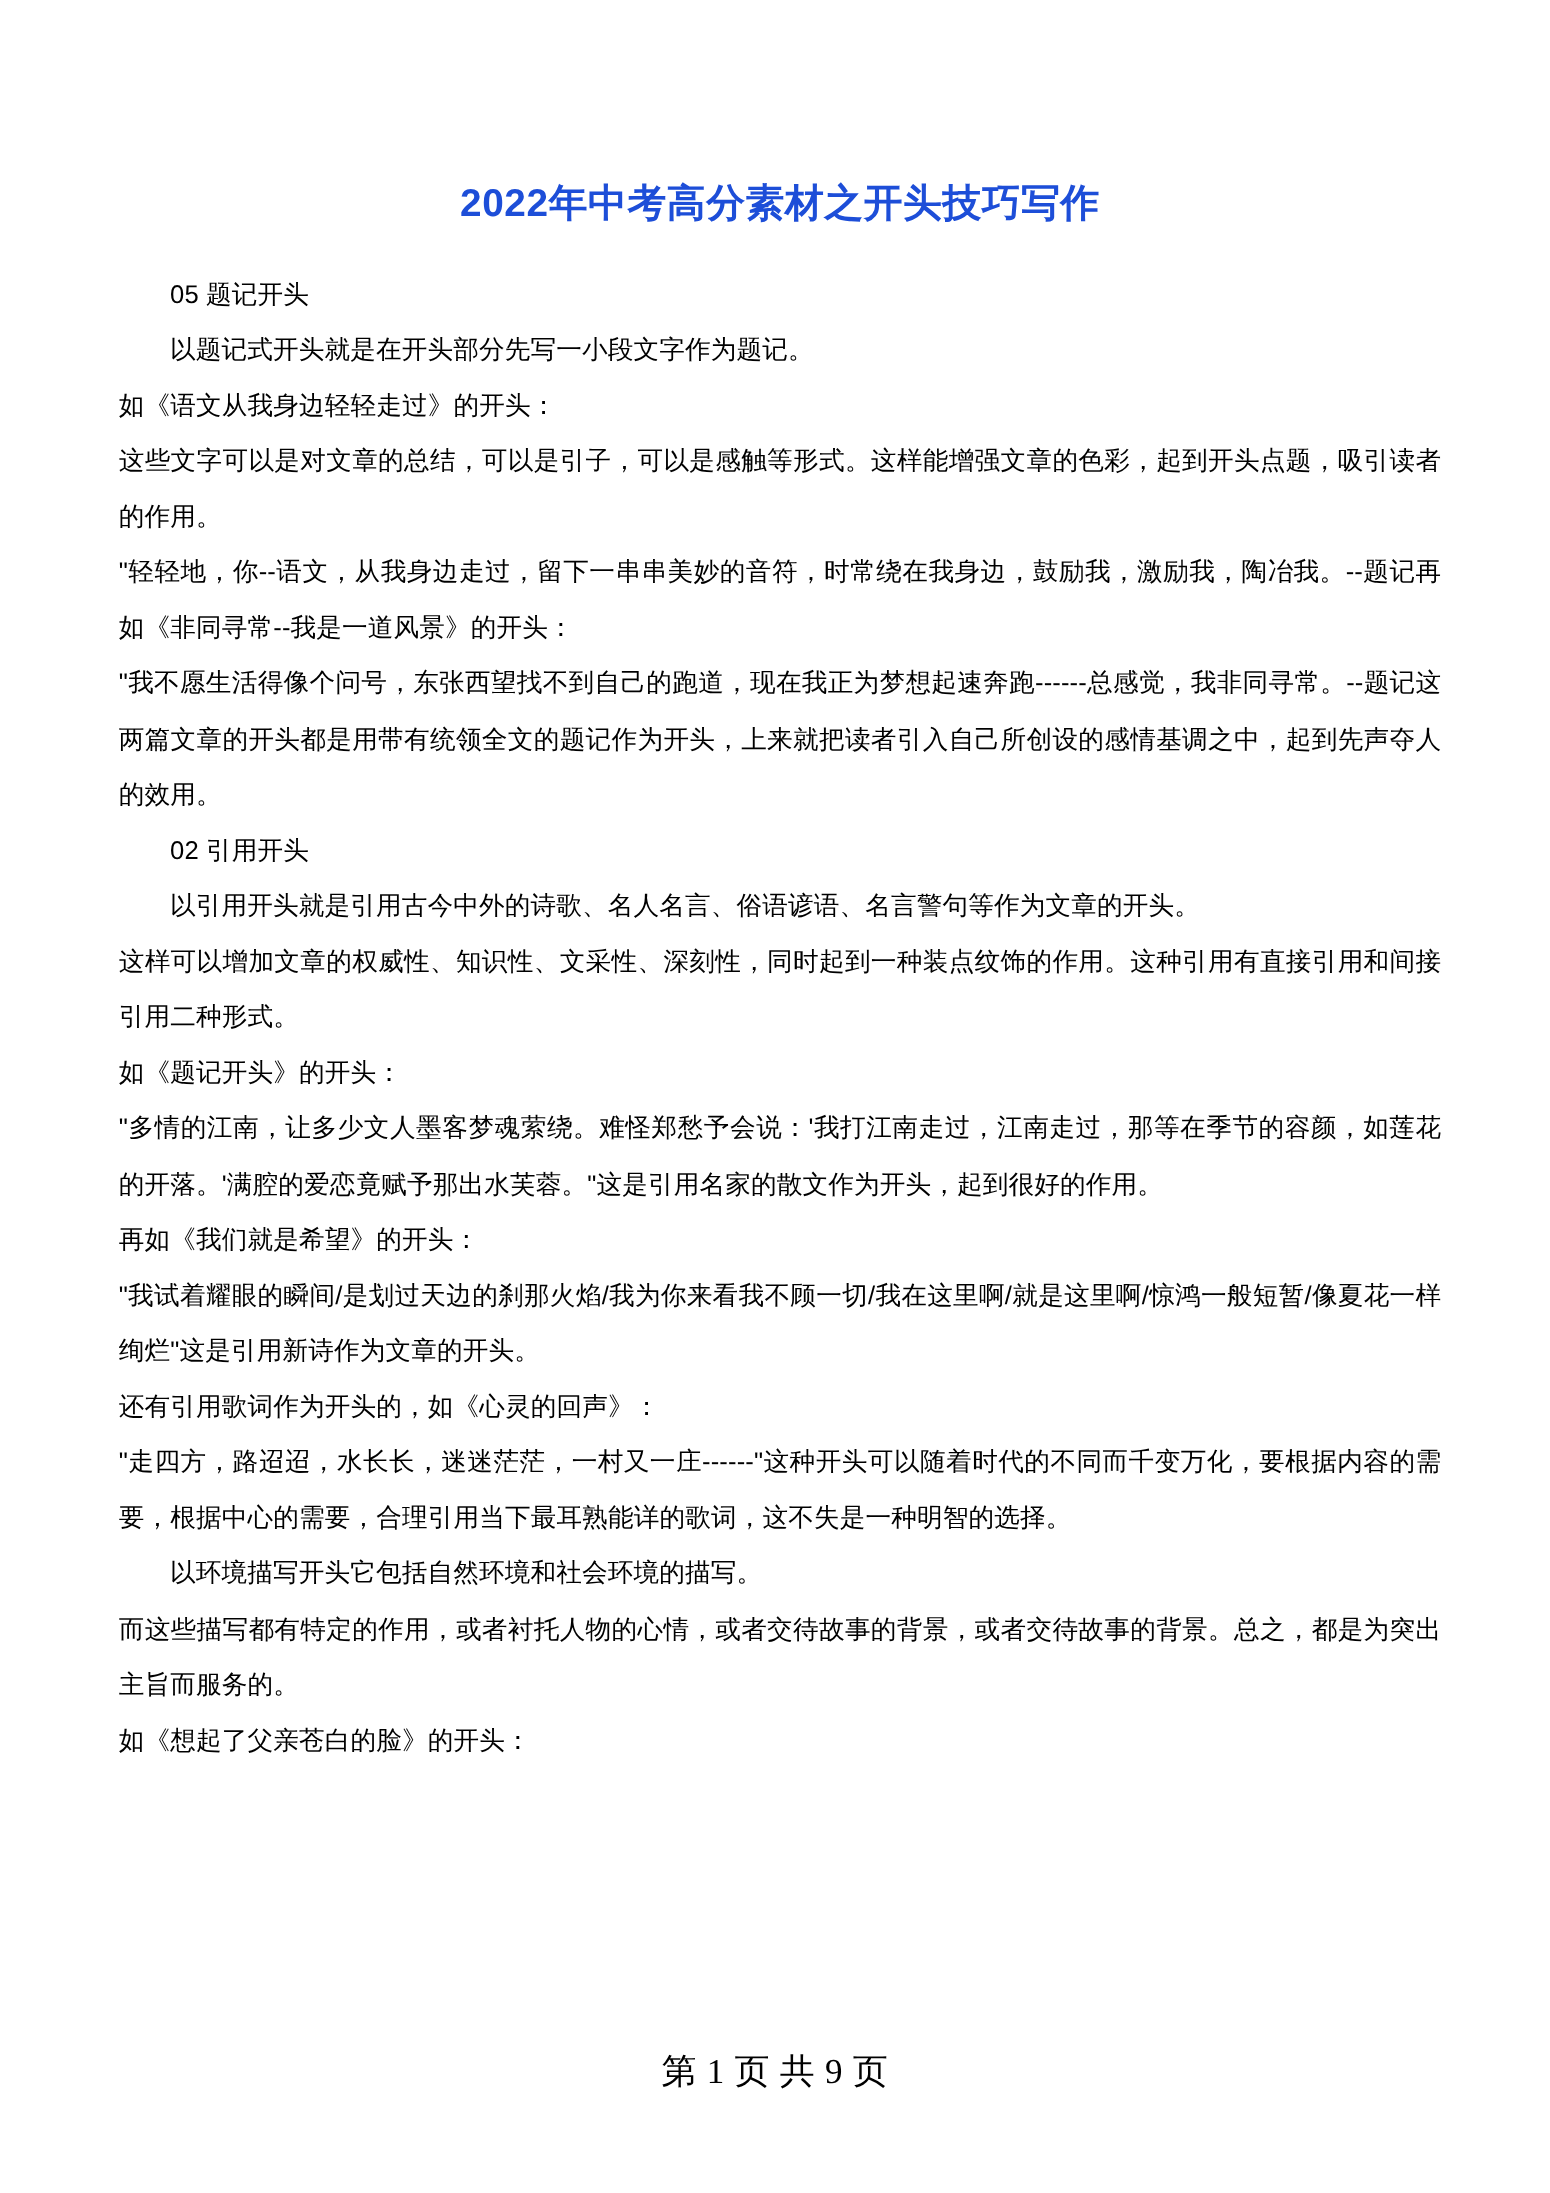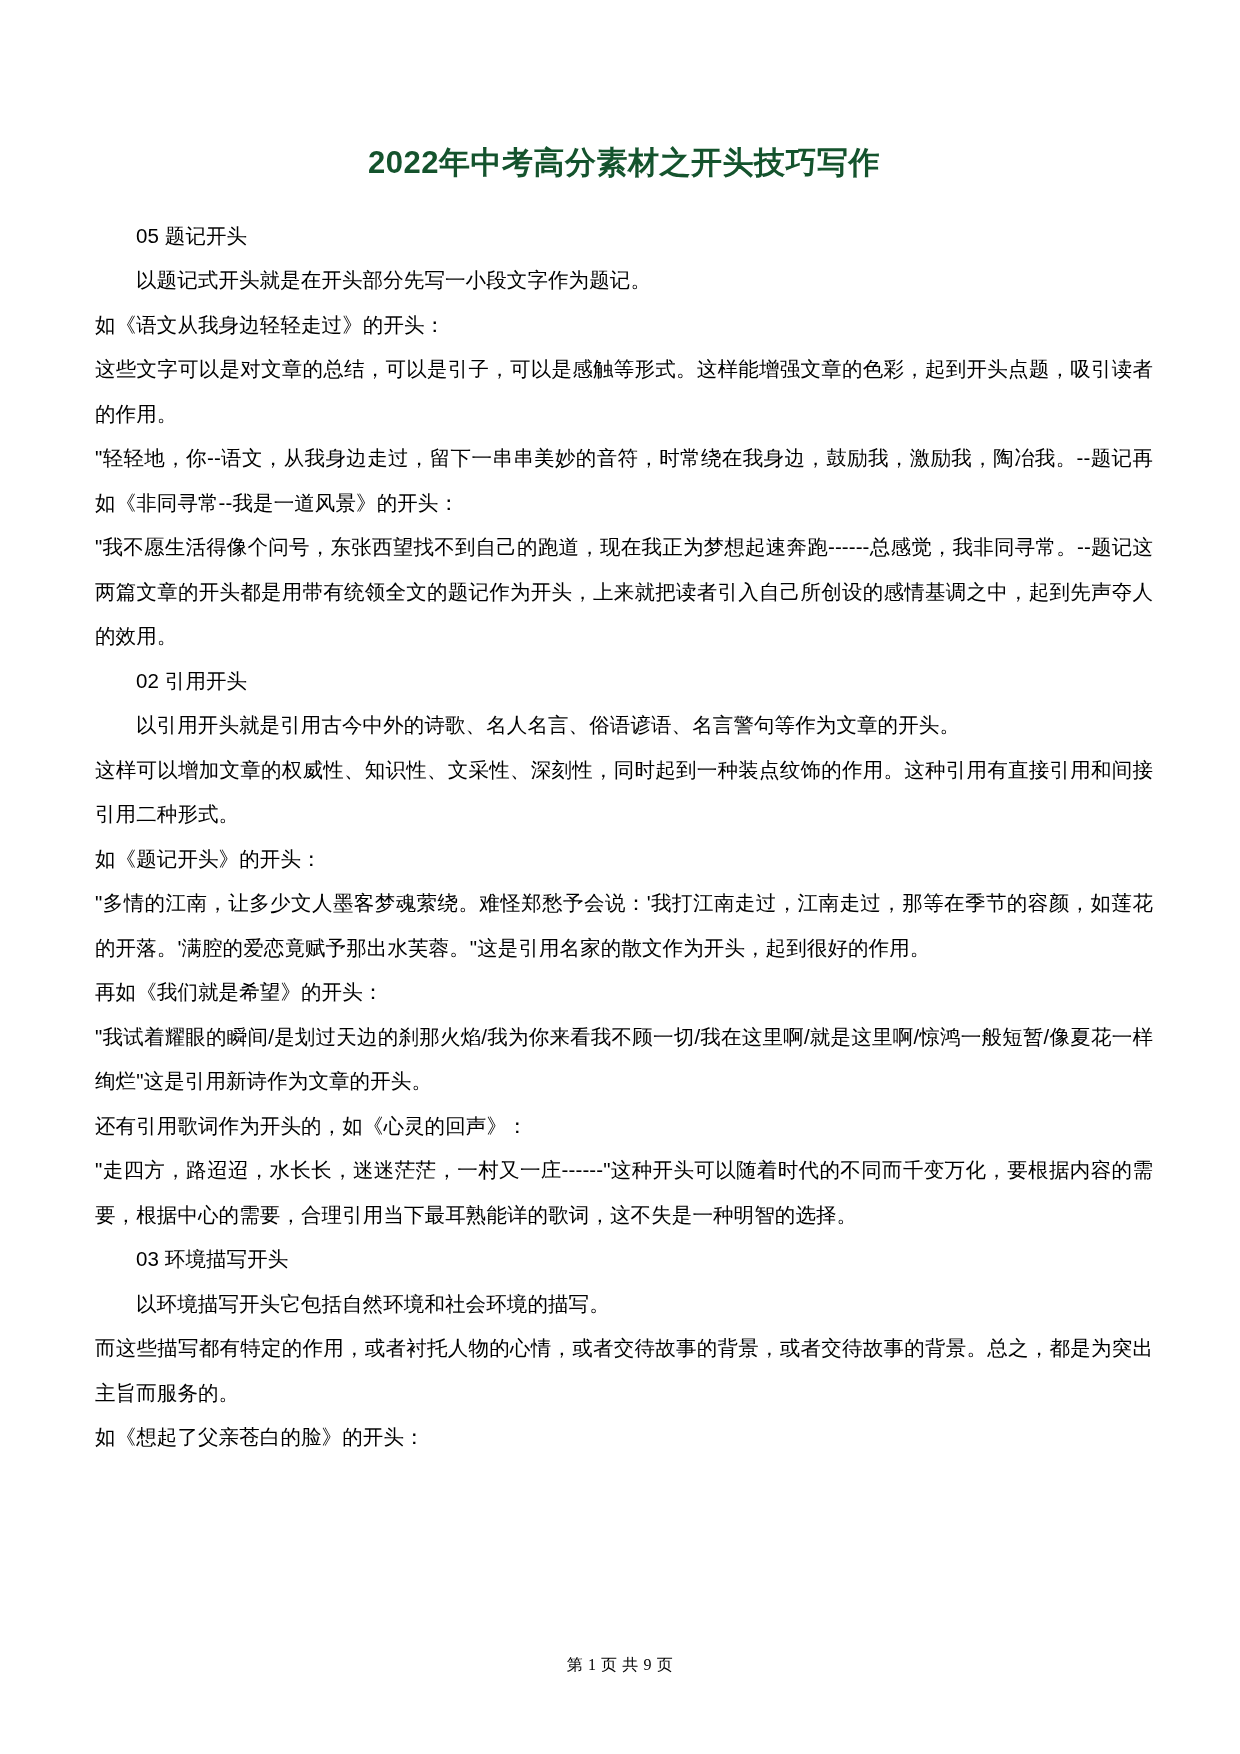--- a/index.html
+++ b/index.html
@@ -30,21 +30,21 @@
     width: 1058px;
   }
   .doc-title {
     font-size: 31px;
     font-weight: bold;
     text-align: center;
     letter-spacing: 0.5px;
     margin: 0;
     padding-top: 142px;
     line-height: 1.35;
-    color: #14532d;
+    color: #1d4ed8;
   }
   .body-block {
     margin-top: 30px;
   }
   p.para {
     margin: 0;
     font-size: 20.5px;
     line-height: 44.5px;
     text-align: justify;
     text-justify: inter-ideograph;
@@ -58,21 +58,21 @@
   p.heading-num {
     text-indent: 2em;
   }
   .footer {
     position: absolute;
     left: 0;
     right: 0;
     bottom: 78px;
     text-align: center;
     font-family: "Liberation Serif", "DejaVu Serif", serif;
-    font-size: 16px;
+    font-size: 28px;
     color: #000;
     letter-spacing: 0.6px;
   }
 </style>
 </head>
 <body>
 
 <div class="page">
   <div class="content">
 
@@ -89,21 +89,20 @@
       <p class="para heading-num">02 引用开头</p>
       <p class="para indent">以引用开头就是引用古今中外的诗歌、名人名言、俗语谚语、名言警句等作为文章的开头。</p>
       <p class="para">这样可以增加文章的权威性、知识性、文采性、深刻性，同时起到一种装点纹饰的作用。这种引用有直接引用和间接引用二种形式。</p>
       <p class="para">如《题记开头》的开头：</p>
       <p class="para">"多情的江南，让多少文人墨客梦魂萦绕。难怪郑愁予会说：'我打江南走过，江南走过，那等在季节的容颜，如莲花的开落。'满腔的爱恋竟赋予那出水芙蓉。"这是引用名家的散文作为开头，起到很好的作用。</p>
       <p class="para">再如《我们就是希望》的开头：</p>
       <p class="para">"我试着耀眼的瞬间/是划过天边的刹那火焰/我为你来看我不顾一切/我在这里啊/就是这里啊/惊鸿一般短暂/像夏花一样绚烂"这是引用新诗作为文章的开头。</p>
       <p class="para">还有引用歌词作为开头的，如《心灵的回声》：</p>
       <p class="para">"走四方，路迢迢，水长长，迷迷茫茫，一村又一庄------"这种开头可以随着时代的不同而千变万化，要根据内容的需要，根据中心的需要，合理引用当下最耳熟能详的歌词，这不失是一种明智的选择。</p>
 
-      <p class="para heading-num">03 环境描写开头</p>
       <p class="para indent">以环境描写开头它包括自然环境和社会环境的描写。</p>
       <p class="para">而这些描写都有特定的作用，或者衬托人物的心情，或者交待故事的背景，或者交待故事的背景。总之，都是为突出主旨而服务的。</p>
       <p class="para">如《想起了父亲苍白的脸》的开头：</p>
     </div>
   </div>
 
   <div class="footer">第 1 页 共 9 页</div>
 </div>
 
 </body></html>

